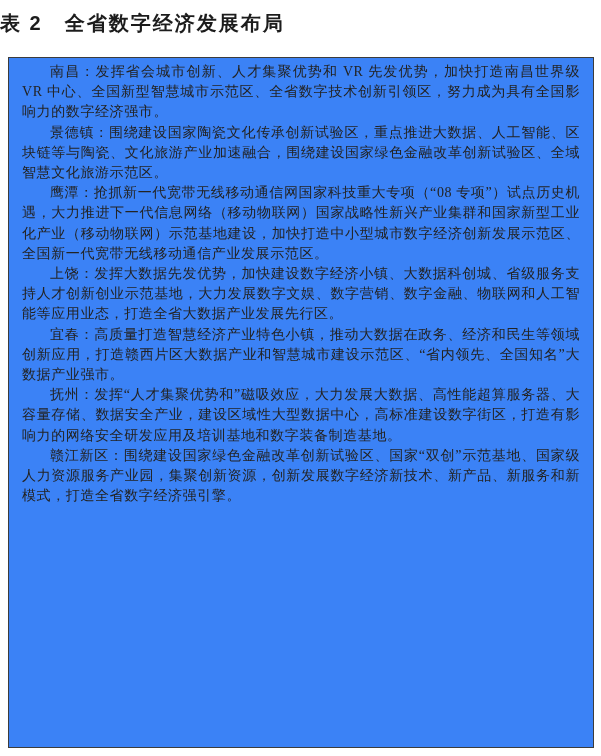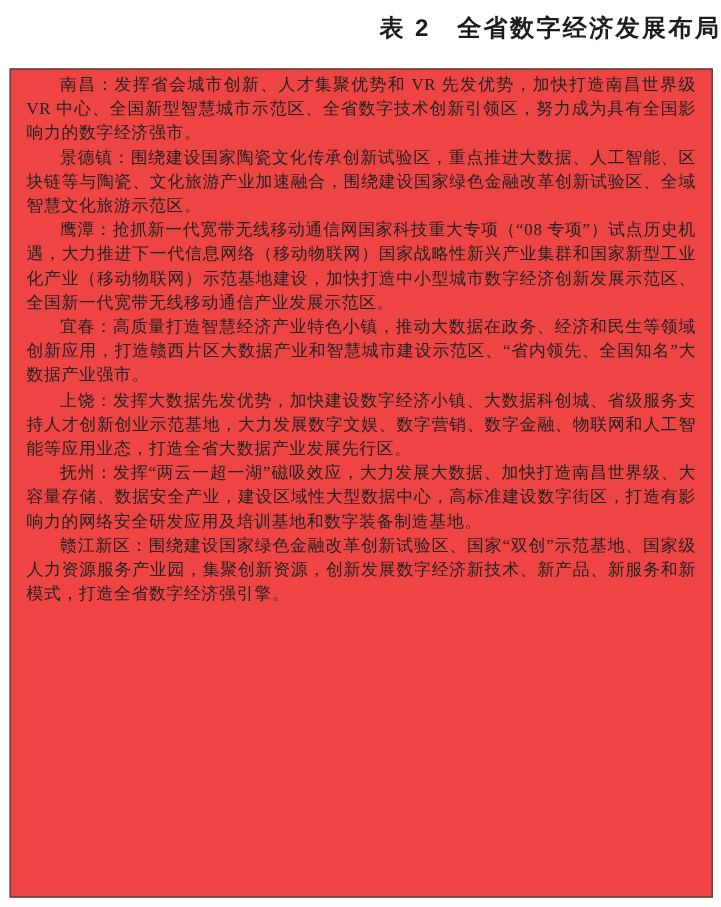--- a/index.html
+++ b/index.html
@@ -14,38 +14,38 @@
     position: relative;
     width: 601px;
     height: 756px;
     background: #ffffff;
   }
   .doc-title {
     position: absolute;
     top: 10px;
     left: 0;
     width: 100%;
-    text-align: right;
+    text-align: left;
     font-family: "Liberation Sans", "DejaVu Sans", sans-serif;
     font-weight: bold;
     font-size: 20px;
     letter-spacing: 2px;
     color: #1c1c1c;
     white-space: pre;
   }
   .table-box {
     position: absolute;
     left: 8px;
     top: 57px;
     width: 586px;
     height: 691px;
     border: 1px solid #3c3c3c;
     padding: 4px 13px 0 13px;
     overflow: hidden;
-    background: #ef4444;
+    background: #3b82f6;
   }
   .para {
     font-size: 14px;
     line-height: 20.2px;
     color: #232323;
     text-align: justify;
     text-justify: inter-character;
     text-indent: 2em;
     letter-spacing: 0.6px;
   }
@@ -53,19 +53,19 @@
 </head>
 <body>
 
 <div class="page">
   <div class="doc-title">表 2　全省数字经济发展布局</div>
   <div class="table-box">
     <div>
         <p class="para">南昌：发挥省会城市创新、人才集聚优势和 VR 先发优势，加快打造南昌世界级 VR 中心、全国新型智慧城市示范区、全省数字技术创新引领区，努力成为具有全国影响力的数字经济强市。</p>
         <p class="para">景德镇：围绕建设国家陶瓷文化传承创新试验区，重点推进大数据、人工智能、区块链等与陶瓷、文化旅游产业加速融合，围绕建设国家绿色金融改革创新试验区、全域智慧文化旅游示范区。</p>
         <p class="para">鹰潭：抢抓新一代宽带无线移动通信网国家科技重大专项（“08 专项”）试点历史机遇，大力推进下一代信息网络（移动物联网）国家战略性新兴产业集群和国家新型工业化产业（移动物联网）示范基地建设，加快打造中小型城市数字经济创新发展示范区、全国新一代宽带无线移动通信产业发展示范区。</p>
+        <p class="para">上饶：发挥大数据先发优势，加快建设数字经济小镇、大数据科创城、省级服务支持人才创新创业示范基地，大力发展数字文娱、数字营销、数字金融、物联网和人工智能等应用业态，打造全省大数据产业发展先行区。</p>
         <p class="para">宜春：高质量打造智慧经济产业特色小镇，推动大数据在政务、经济和民生等领域创新应用，打造赣西片区大数据产业和智慧城市建设示范区、“省内领先、全国知名”大数据产业强市。</p>
-        <p class="para">上饶：发挥大数据先发优势，加快建设数字经济小镇、大数据科创城、省级服务支持人才创新创业示范基地，大力发展数字文娱、数字营销、数字金融、物联网和人工智能等应用业态，打造全省大数据产业发展先行区。</p>
-        <p class="para">抚州：发挥“两云一超一湖”磁吸效应，大力发展大数据、加快打造南昌世界级、大容量存储、数据安全产业，建设区域性大型数据中心，高标准建设数字街区，打造有影响力的网络安全研发应用及培训基地和数字装备制造基地。</p>
+        <p class="para">抚州：发挥“人才集聚优势和”磁吸效应，大力发展大数据、高性能超算服务器、大容量存储、数据安全产业，建设区域性大型数据中心，高标准建设数字街区，打造有影响力的网络安全研发应用及培训基地和数字装备制造基地。</p>
         <p class="para">赣江新区：围绕建设国家绿色金融改革创新试验区、国家“双创”示范基地、国家级人力资源服务产业园，集聚创新资源，创新发展数字经济新技术、新产品、新服务和新模式，打造全省数字经济强引擎。</p>
       </div>
   </div>
 </div>
 
 </body></html>

